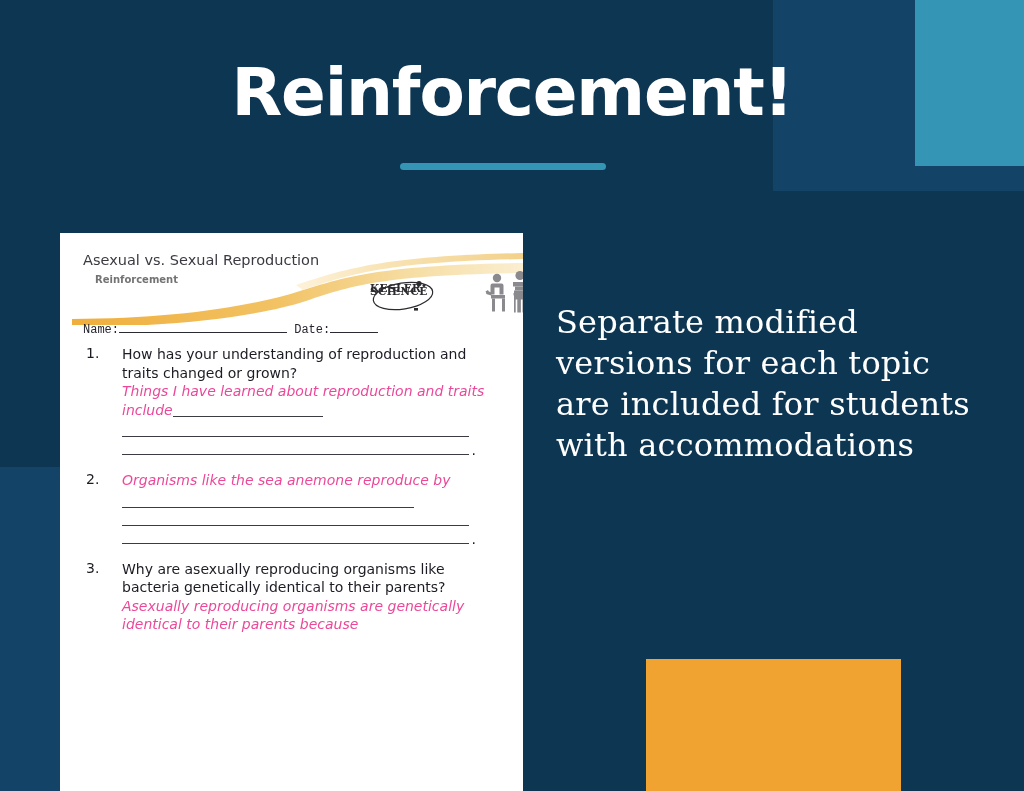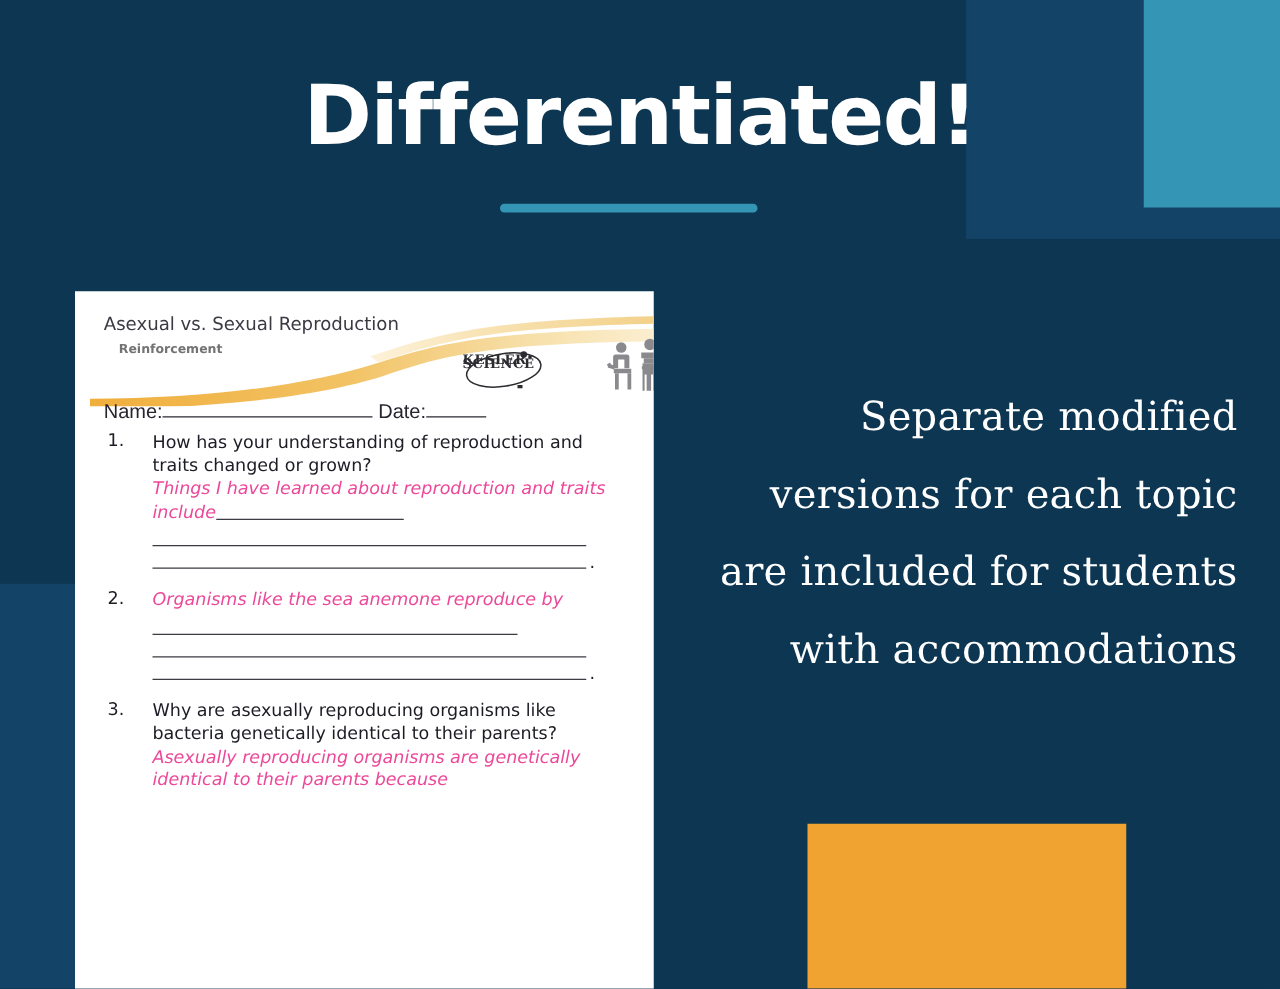--- a/index.html
+++ b/index.html
@@ -69,26 +69,26 @@
     width: 206px; height: 7px;
     border-radius: 4px;
     background: #3495b4;
   }
 
   
   #right-paragraph {
     position: absolute;
     left: 556px; top: 302px;
     width: 434px;
-    text-align: right;
+    text-align: left;
     color: #ffffff;
     font-family: "DejaVu Serif", serif;
     font-weight: 400;
     font-size: 32px;
-    line-height: 62px;
+    line-height: 41px;
     letter-spacing: 0.2px;
   }
 
   
   #worksheet-card {
     position: absolute;
     left: 60px; top: 233px;
     width: 463px; height: 568px;
     background: #ffffff;
     overflow: hidden;
@@ -156,22 +156,22 @@
     position: absolute;
     left: 424px; top: 36px;
     width: 52px; height: 48px;
   }
 
   
   #ws-namedate {
     position: absolute;
     left: 23px; top: 88px;
     width: 420px;
-    font-family: Liberation Sans, sans-serif;
-    font-size: 16px;
+    font-family: Liberation Mono, monospace;
+    font-size: 12px;
     color: #262630;
     white-space: nowrap;
   }
   #ws-namedate .rule {
     display: inline-block;
     border-bottom: 1.3px solid #2a2a33;
     height: 11px;
     vertical-align: baseline;
   }
   #ws-namedate .rule-name { width: 168px; }
@@ -241,21 +241,21 @@
 <body>
 
 <div id="slide">
 
   <div class="deco" id="deco-navy-top-right"></div>
   <div class="deco" id="deco-teal-top-right"></div>
   <div class="deco" id="deco-navy-bottom-left"></div>
   <div class="deco" id="deco-orange-bottom"></div>
 
   <div id="title-block">
-    <span id="title-text">Differentiated!</span>
+    <span id="title-text">Reinforcement!</span>
   </div>
   <div id="title-rule"></div>
 
   <div id="right-paragraph">Separate modified versions for each topic are included for students with accommodations</div>
 
   <div id="worksheet-card">
     <div class="ws-inner">
 
       <div id="ws-header">
 

